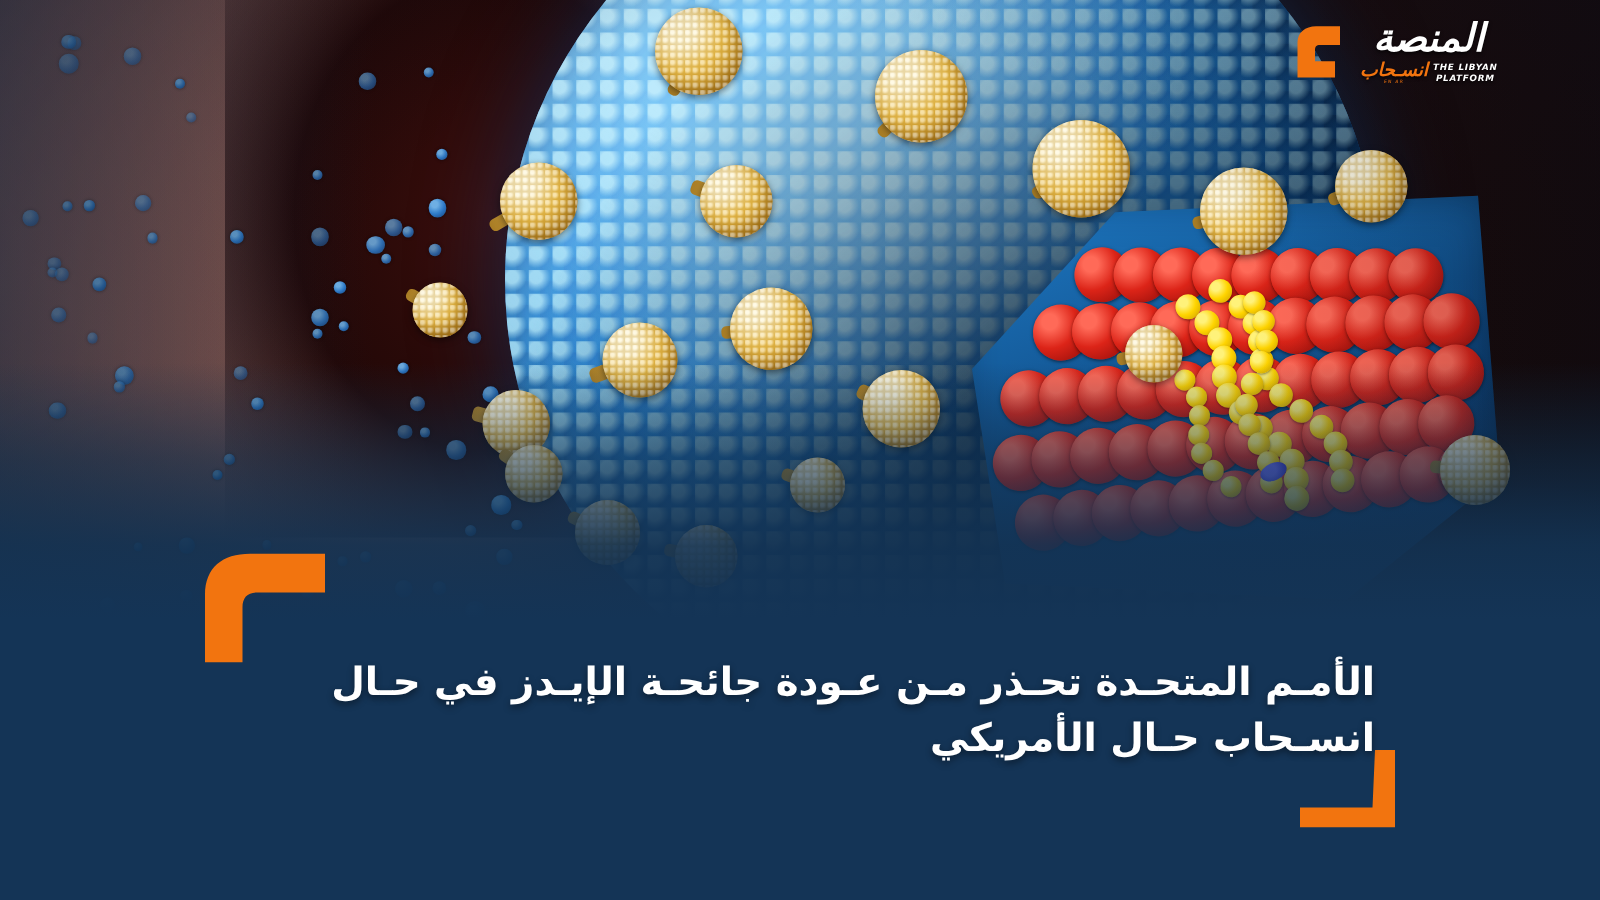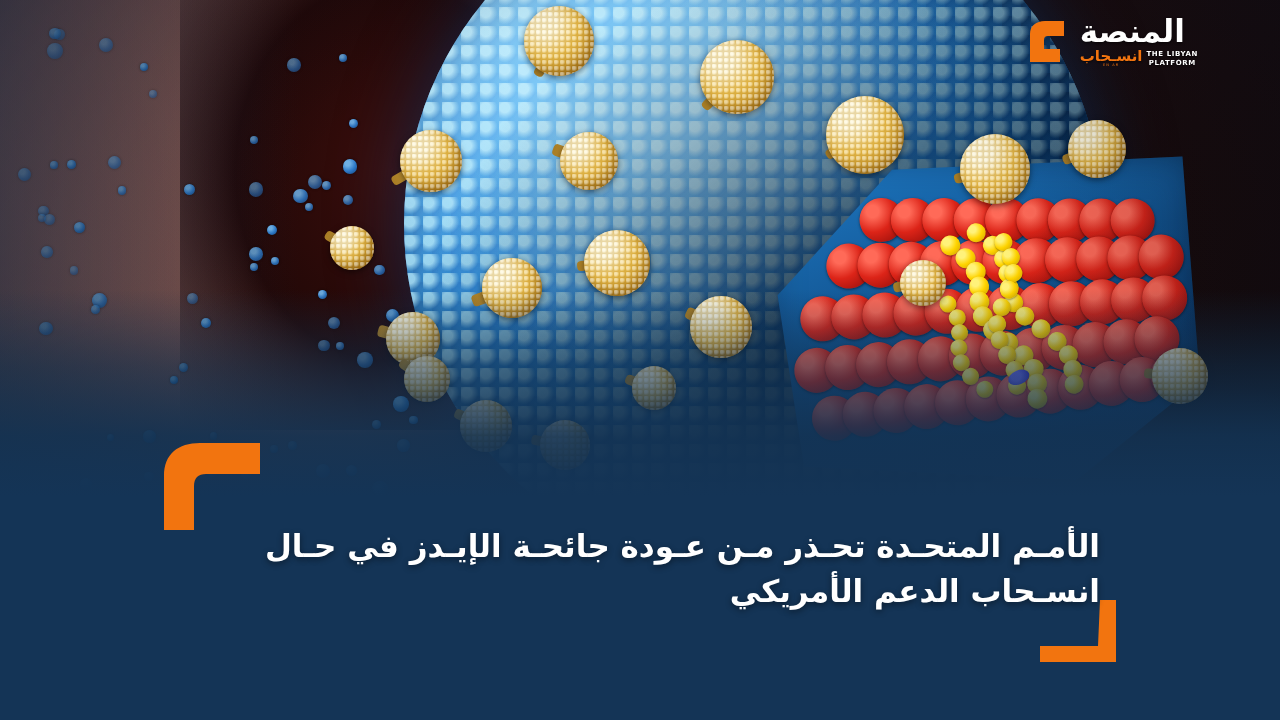--- a/index.html
+++ b/index.html
@@ -140,21 +140,21 @@
     position:absolute; right:0; bottom:0; width:420px; height:330px;
     background:radial-gradient(ellipse at 80% 100%, rgba(26,72,116,.9) 0%, rgba(20,52,86,0) 72%);
   }
 
   
   .logo {
     position:absolute; right:82px; top:16px;
     display:flex; align-items:center; gap:8px;
     direction:rtl;
   }
-  .logo-text { display:flex; flex-direction:column; align-items:flex-end; line-height:1; }
+  .logo-text { display:flex; flex-direction:column; align-items:center; line-height:1;font-style:italic; }
   .logo-ar {
     font-size:31px; font-weight:bold; color:#ffffff; letter-spacing:.5px;
     text-shadow:0 1px 3px rgba(0,0,0,.65);
   }
   .logo-sub-row { display:flex; align-items:flex-end; gap:4px; margin-top:2px; }
   .logo-ar2 {
     font-size:15px; font-weight:bold; color:#f2740f;
     text-shadow:0 1px 2px rgba(0,0,0,.6);
   }
   .logo-en {
@@ -514,17 +514,17 @@
   <svg class="bracket bracket-tl" viewBox="0 0 104 90">
     <path d="M4 90 L4 36 C4 14 18 3 40 3 L100 3 L100 34 L46 34 C38 34 34 38 34 46 L34 90 Z" fill="#f2740f"></path>
   </svg>
 
   <svg class="bracket bracket-br" viewBox="0 0 80 62">
     <path d="M60 0 L76 0 L76 62 L0 62 L0 46 L58 46 Z" fill="#f2740f"></path>
   </svg>
 
   <div class="headline">
     <span>الأمـم المتحـدة تحـذر مـن عـودة جائحـة الإيـدز في حـال انسـحاب</span>
-    <span>الدعم الأمريكي</span>
+    <span>حـال الأمريكي</span>
   </div>
 
 
 </div>
 
 </body></html>

